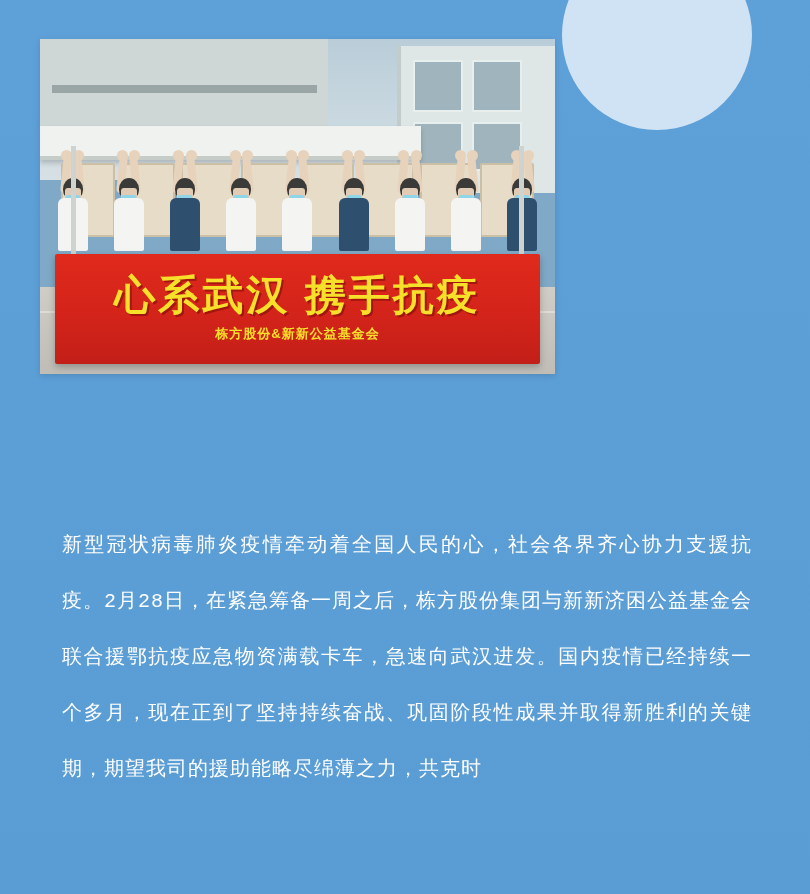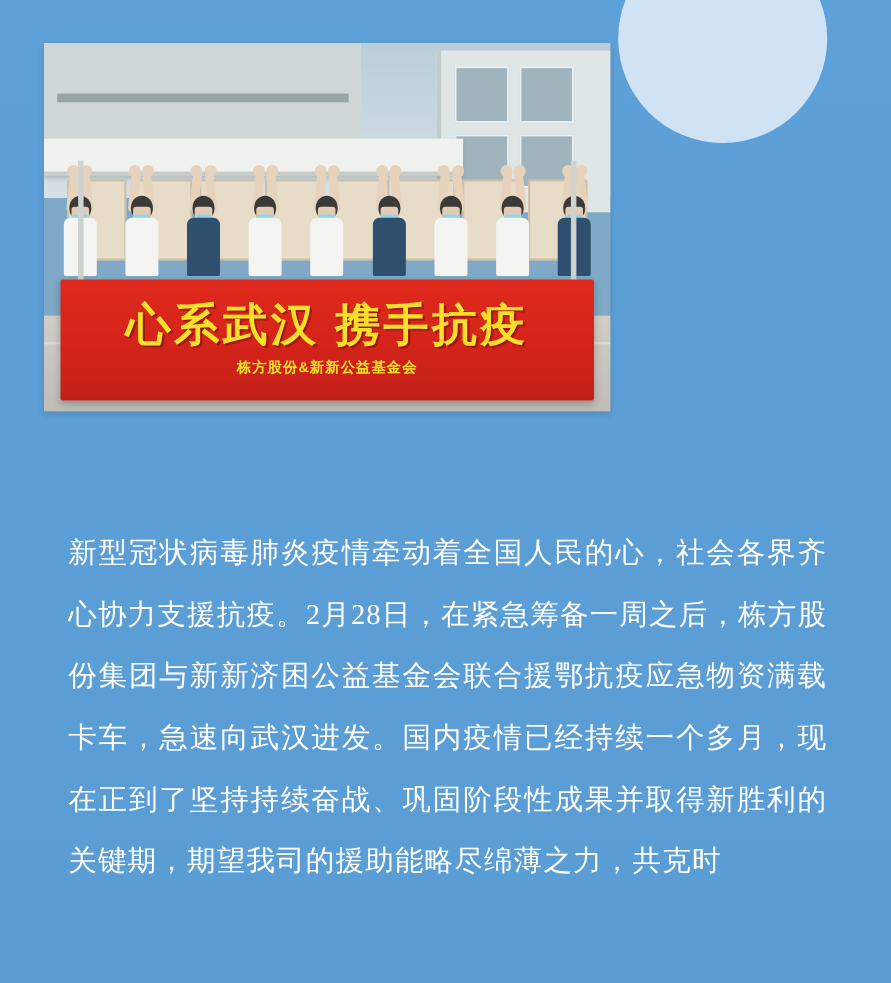--- a/index.html
+++ b/index.html
@@ -227,28 +227,28 @@
     background: #cfd3cf;
     top: 32%;
     bottom: 6%;
   }
   .pole.l { left: 6%; }
   .pole.r { right: 6%; }
 
   .article {
     position: absolute;
     left: 62px;
-    top: 475px;
+    top: 518px;
     width: 690px;
     color: #ffffff;
-    font-size: 26px;
+    font-size: 20px;
     line-height: 56px;
     letter-spacing: 1px;
     text-align: justify;
-    font-family: Liberation Serif, serif;
+    font-family: Liberation Mono, monospace;
   }
 </style>
 </head>
 <body>
 
 <div class="page">
 
   <div class="deco-circle"></div>
 
   <div class="photo-card">

